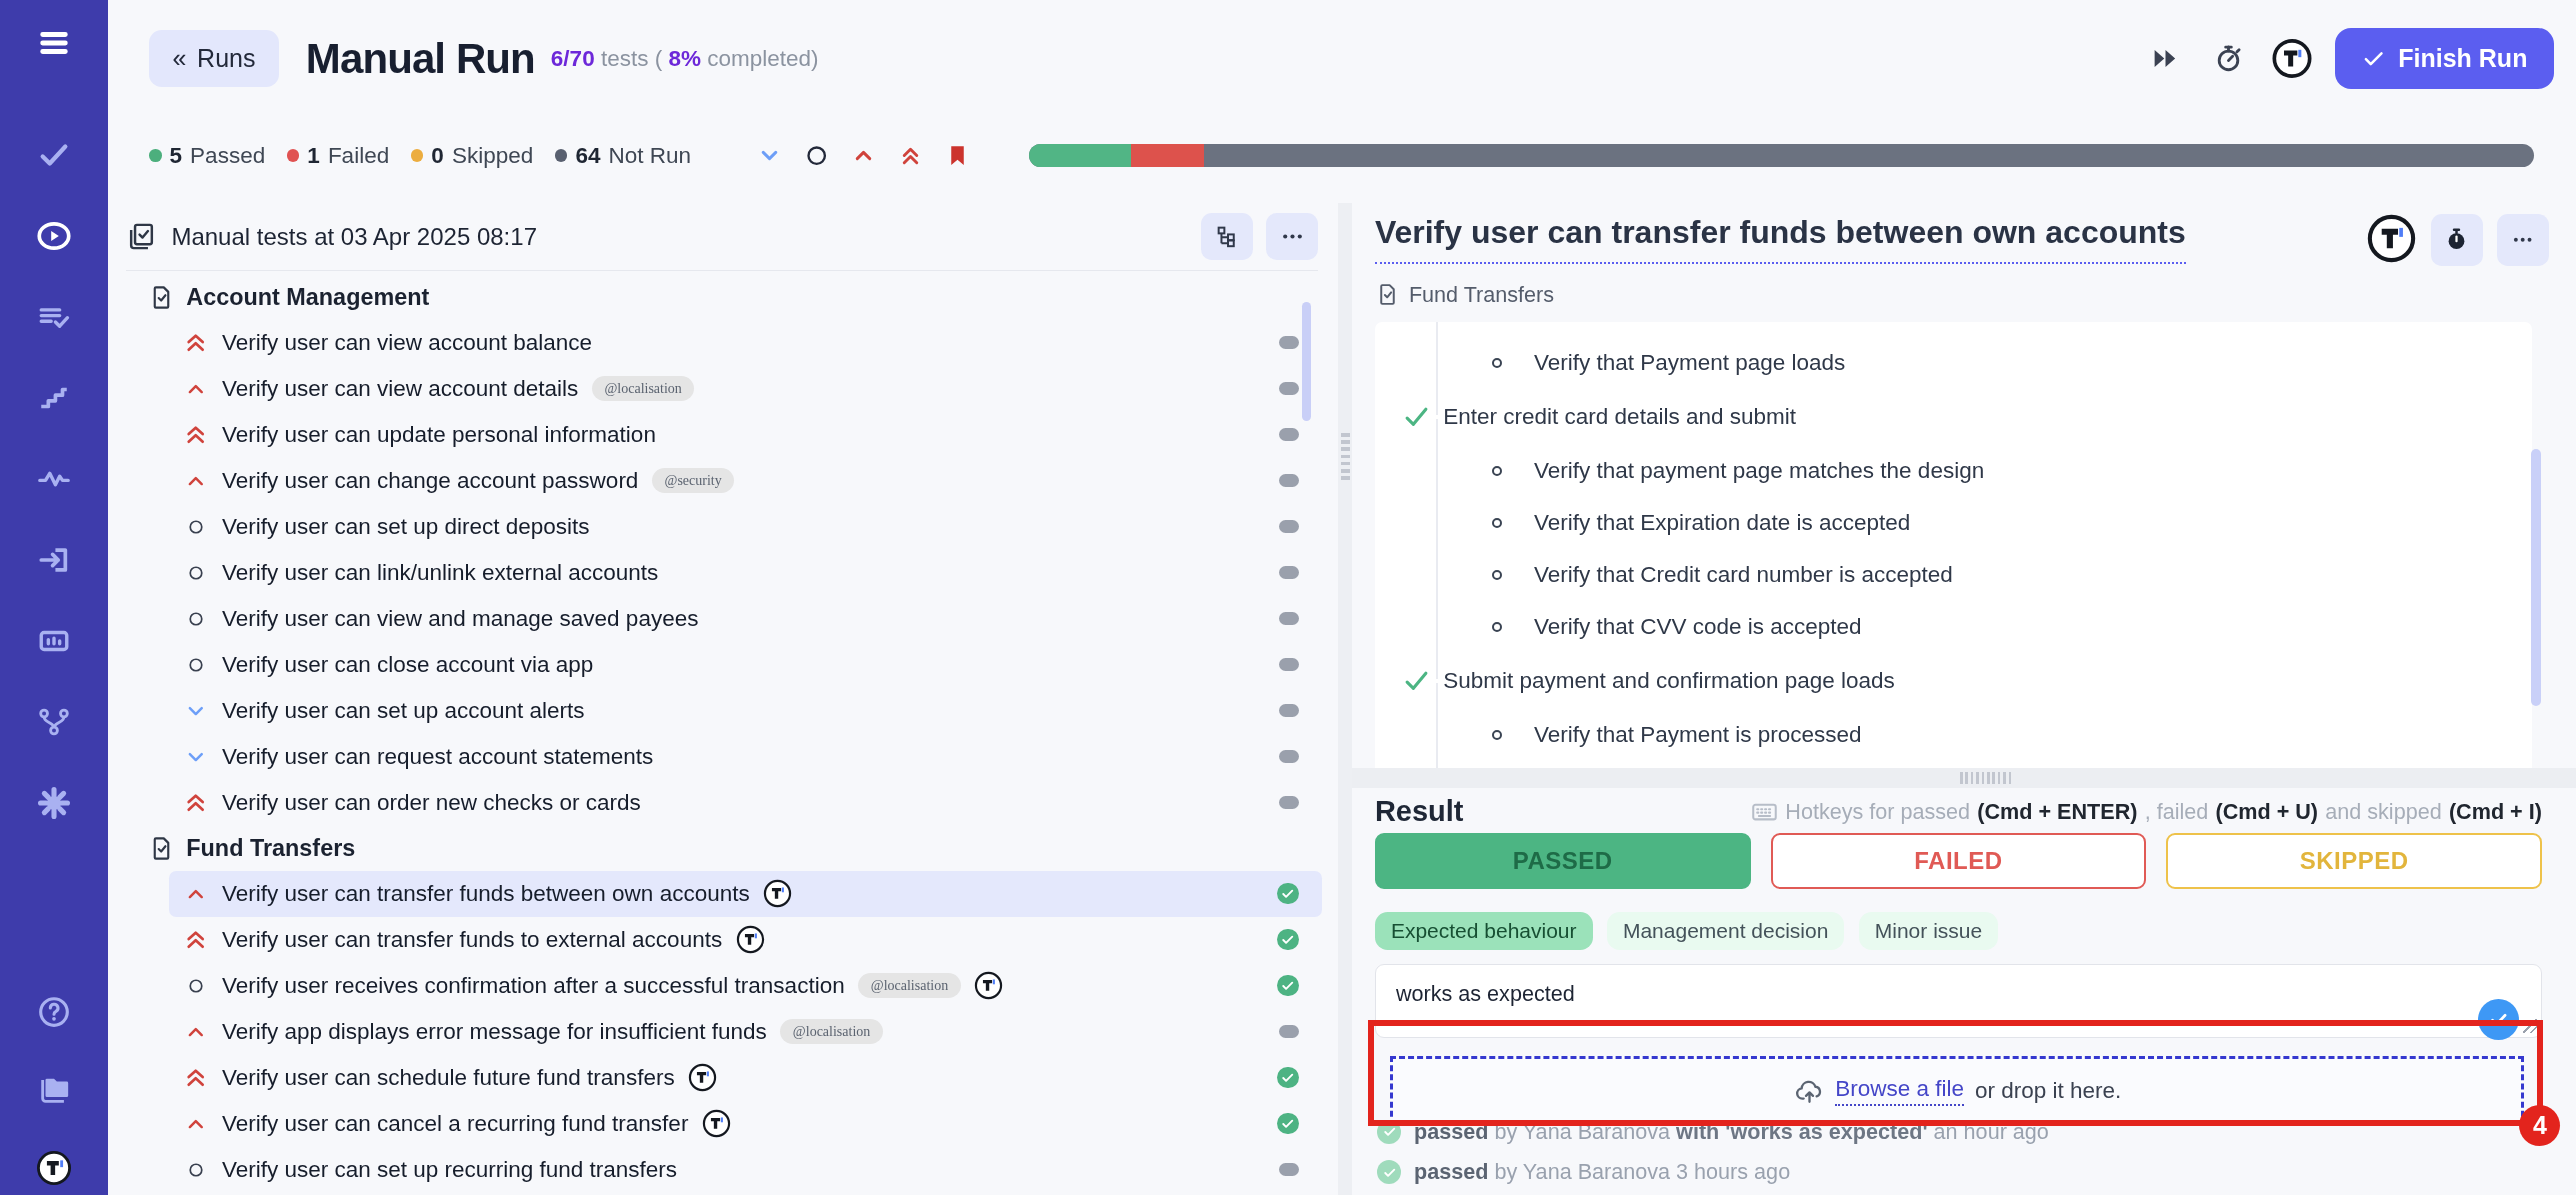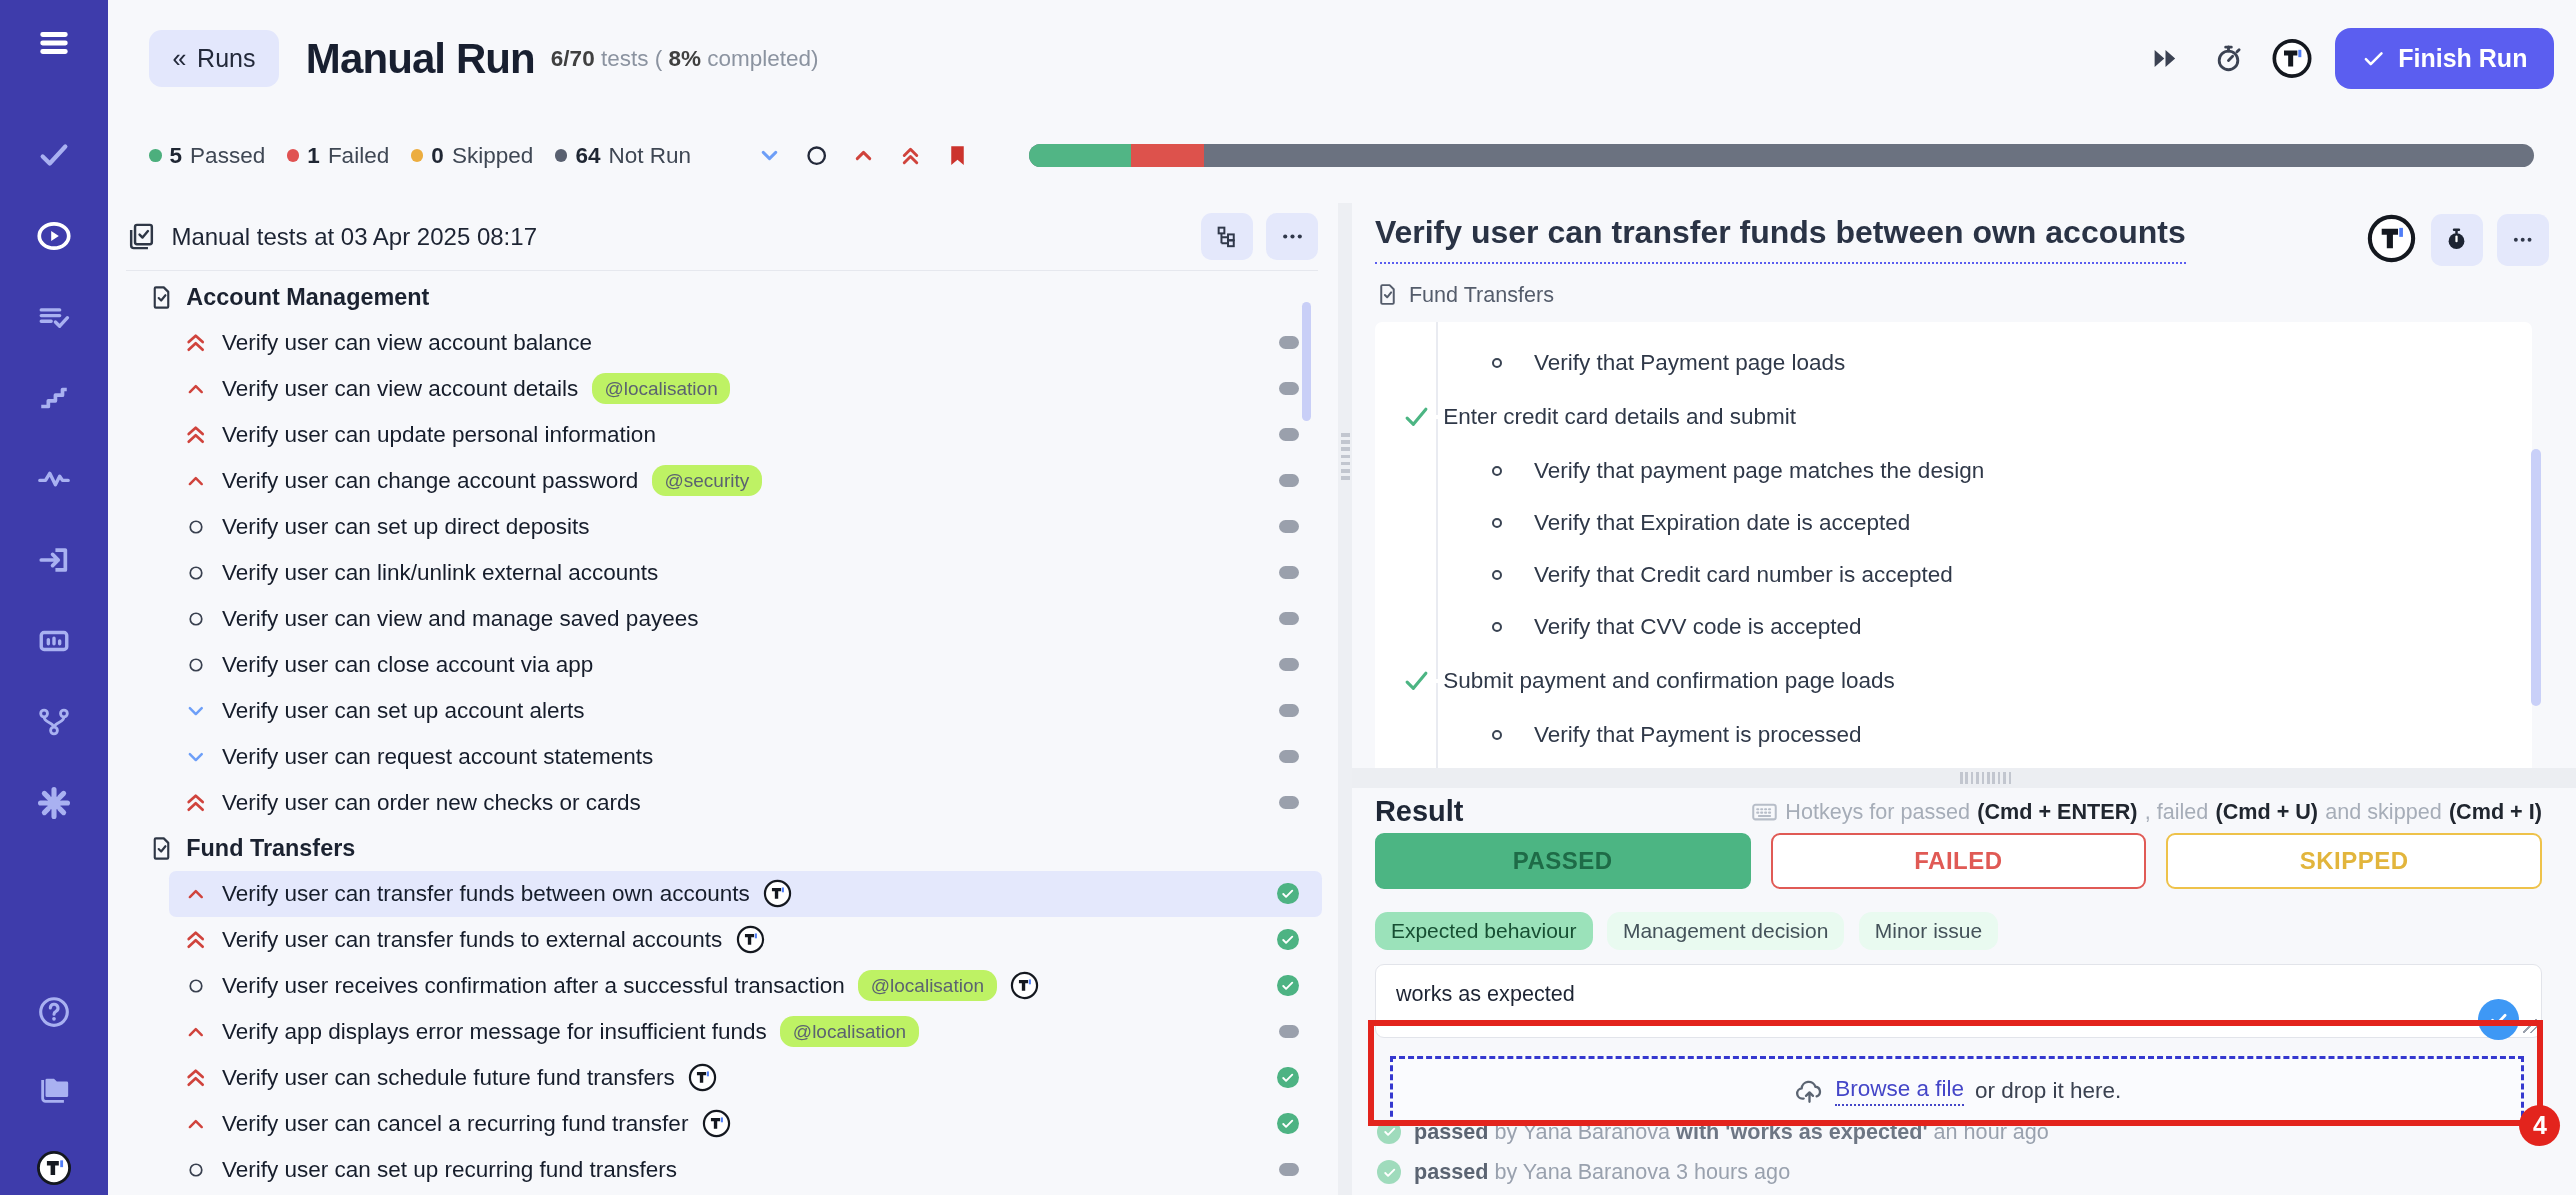--- a/index.html
+++ b/index.html
@@ -16,21 +16,21 @@
   .sb-active { color:#ffffff; }
   .sb-bottom { margin-top:auto; display:flex; flex-direction:column; gap:38px; align-items:center; }
 
   
   .main { flex:1; display:flex; flex-direction:column; min-width:0; }
 
   .topbar { height:108px; display:flex; align-items:center; padding:9px 21.6px 0 41px; }
   .runs-btn { display:flex; align-items:center; gap:10.8px; background:#e3e7fc; border:none; border-radius:12.6px; padding:14.4px 23.4px; font-size:25px; color:#23293a; cursor:pointer; font-family:inherit; }
   .page-title { font-size:42px; font-weight:800; letter-spacing:-0.9px; color:#181f30; margin-left:27px; }
   .subtitle { margin-left:16px; font-size:22.5px; color:#8b93a0; }
-  .subtitle b { color:#404040; }
+  .subtitle b { color:#6d28d9; }
   .topbar-right { margin-left:auto; display:flex; align-items:center; gap:23.4px; }
   .tb-ic { width:40px; height:40px; display:flex; align-items:center; justify-content:center; color:#3b4252; cursor:pointer; }
   .finish-btn { display:flex; align-items:center; gap:12.6px; background:#5b5ef0; color:#fff; border:none; border-radius:16px; padding:16px 27px; font-size:25px; font-weight:600; cursor:pointer; font-family:inherit; }
 
   
   .statusrow { height:95px; display:flex; align-items:center; padding:0 21.6px 0 41px; }
   .counts { display:flex; align-items:center; gap:21.6px; }
   .count-item { display:flex; align-items:center; gap:8px; font-size:22.5px; color:#3f4754; }
   .count-item b { color:#1f2633; }
   .dot { width:12.6px; height:12.6px; border-radius:50%; }
@@ -47,21 +47,21 @@
   .testpanel { width:1230px; flex-shrink:0; position:relative; padding-left:18px; }
   .tl-head { height:68px; display:flex; align-items:center; border-bottom:1.8px solid #e6e8ee; margin-right:20px; }
   .tl-title { font-size:24px; font-weight:500; color:#1d2433; margin-left:14.4px; }
   .tl-actions { margin-left:auto; display:flex; gap:12.6px; }
   .sq-btn { width:52px; height:47px; border-radius:10.8px; background:#e4e8fb; border:none; display:flex; align-items:center; justify-content:center; color:#30384a; cursor:pointer; }
   .rows { overflow:hidden; height:924px; padding-top:3.6px; }
   .section-row { height:45px; display:flex; align-items:center; gap:11.7px; padding-left:21.6px; font-size:23.4px; font-weight:600; color:#1b2230; }
   .test-row { height:46px; margin:0 16px 0 43px; padding:0 23.4px 0 14.4px; border-radius:7.2px; display:flex; align-items:center; gap:13.5px; font-size:22.5px; color:#161d2b; cursor:pointer; }
   .test-row.selected { background:#e4e8fc; }
   .prio { width:25px; height:25px; display:flex; align-items:center; justify-content:center; flex-shrink:0; }
-  .tag { background:#bef264; border-radius:13.5px; padding:4.5px 12.6px; font-size:19px; color:#5b6370; white-space:nowrap; }
+  .tag { background:#e5e5e5; border-radius:13.5px; padding:4.5px 12.6px; font-size:14px; color:#5b6370; white-space:nowrap;font-family:Liberation Serif, serif; }
   .auto-badge { width:29px; height:29px; flex-shrink:0; }
   .spacer { flex:1; }
   .st { flex-shrink:0; }
   .st.notrun { width:20px; height:13.5px; border-radius:7.2px; background:#9aa0ac; }
   .st.passed { width:21.6px; height:21.6px; border-radius:50%; background:#4db383; display:flex; align-items:center; justify-content:center; }
   .lp-scroll { position:absolute; right:27px; top:99px; width:9px; height:119px; border-radius:4.5px; background:#c9cff7; }
 
   .vdivider { width:14.4px; background:#edeff3; position:relative; flex-shrink:0; cursor:col-resize; }
   .vhandle { position:absolute; top:230px; left:2.7px; width:9px; height:50px;
     background:repeating-linear-gradient(180deg,#c2c6cf 0 3.6px,transparent 3.6px 7.2px); }

